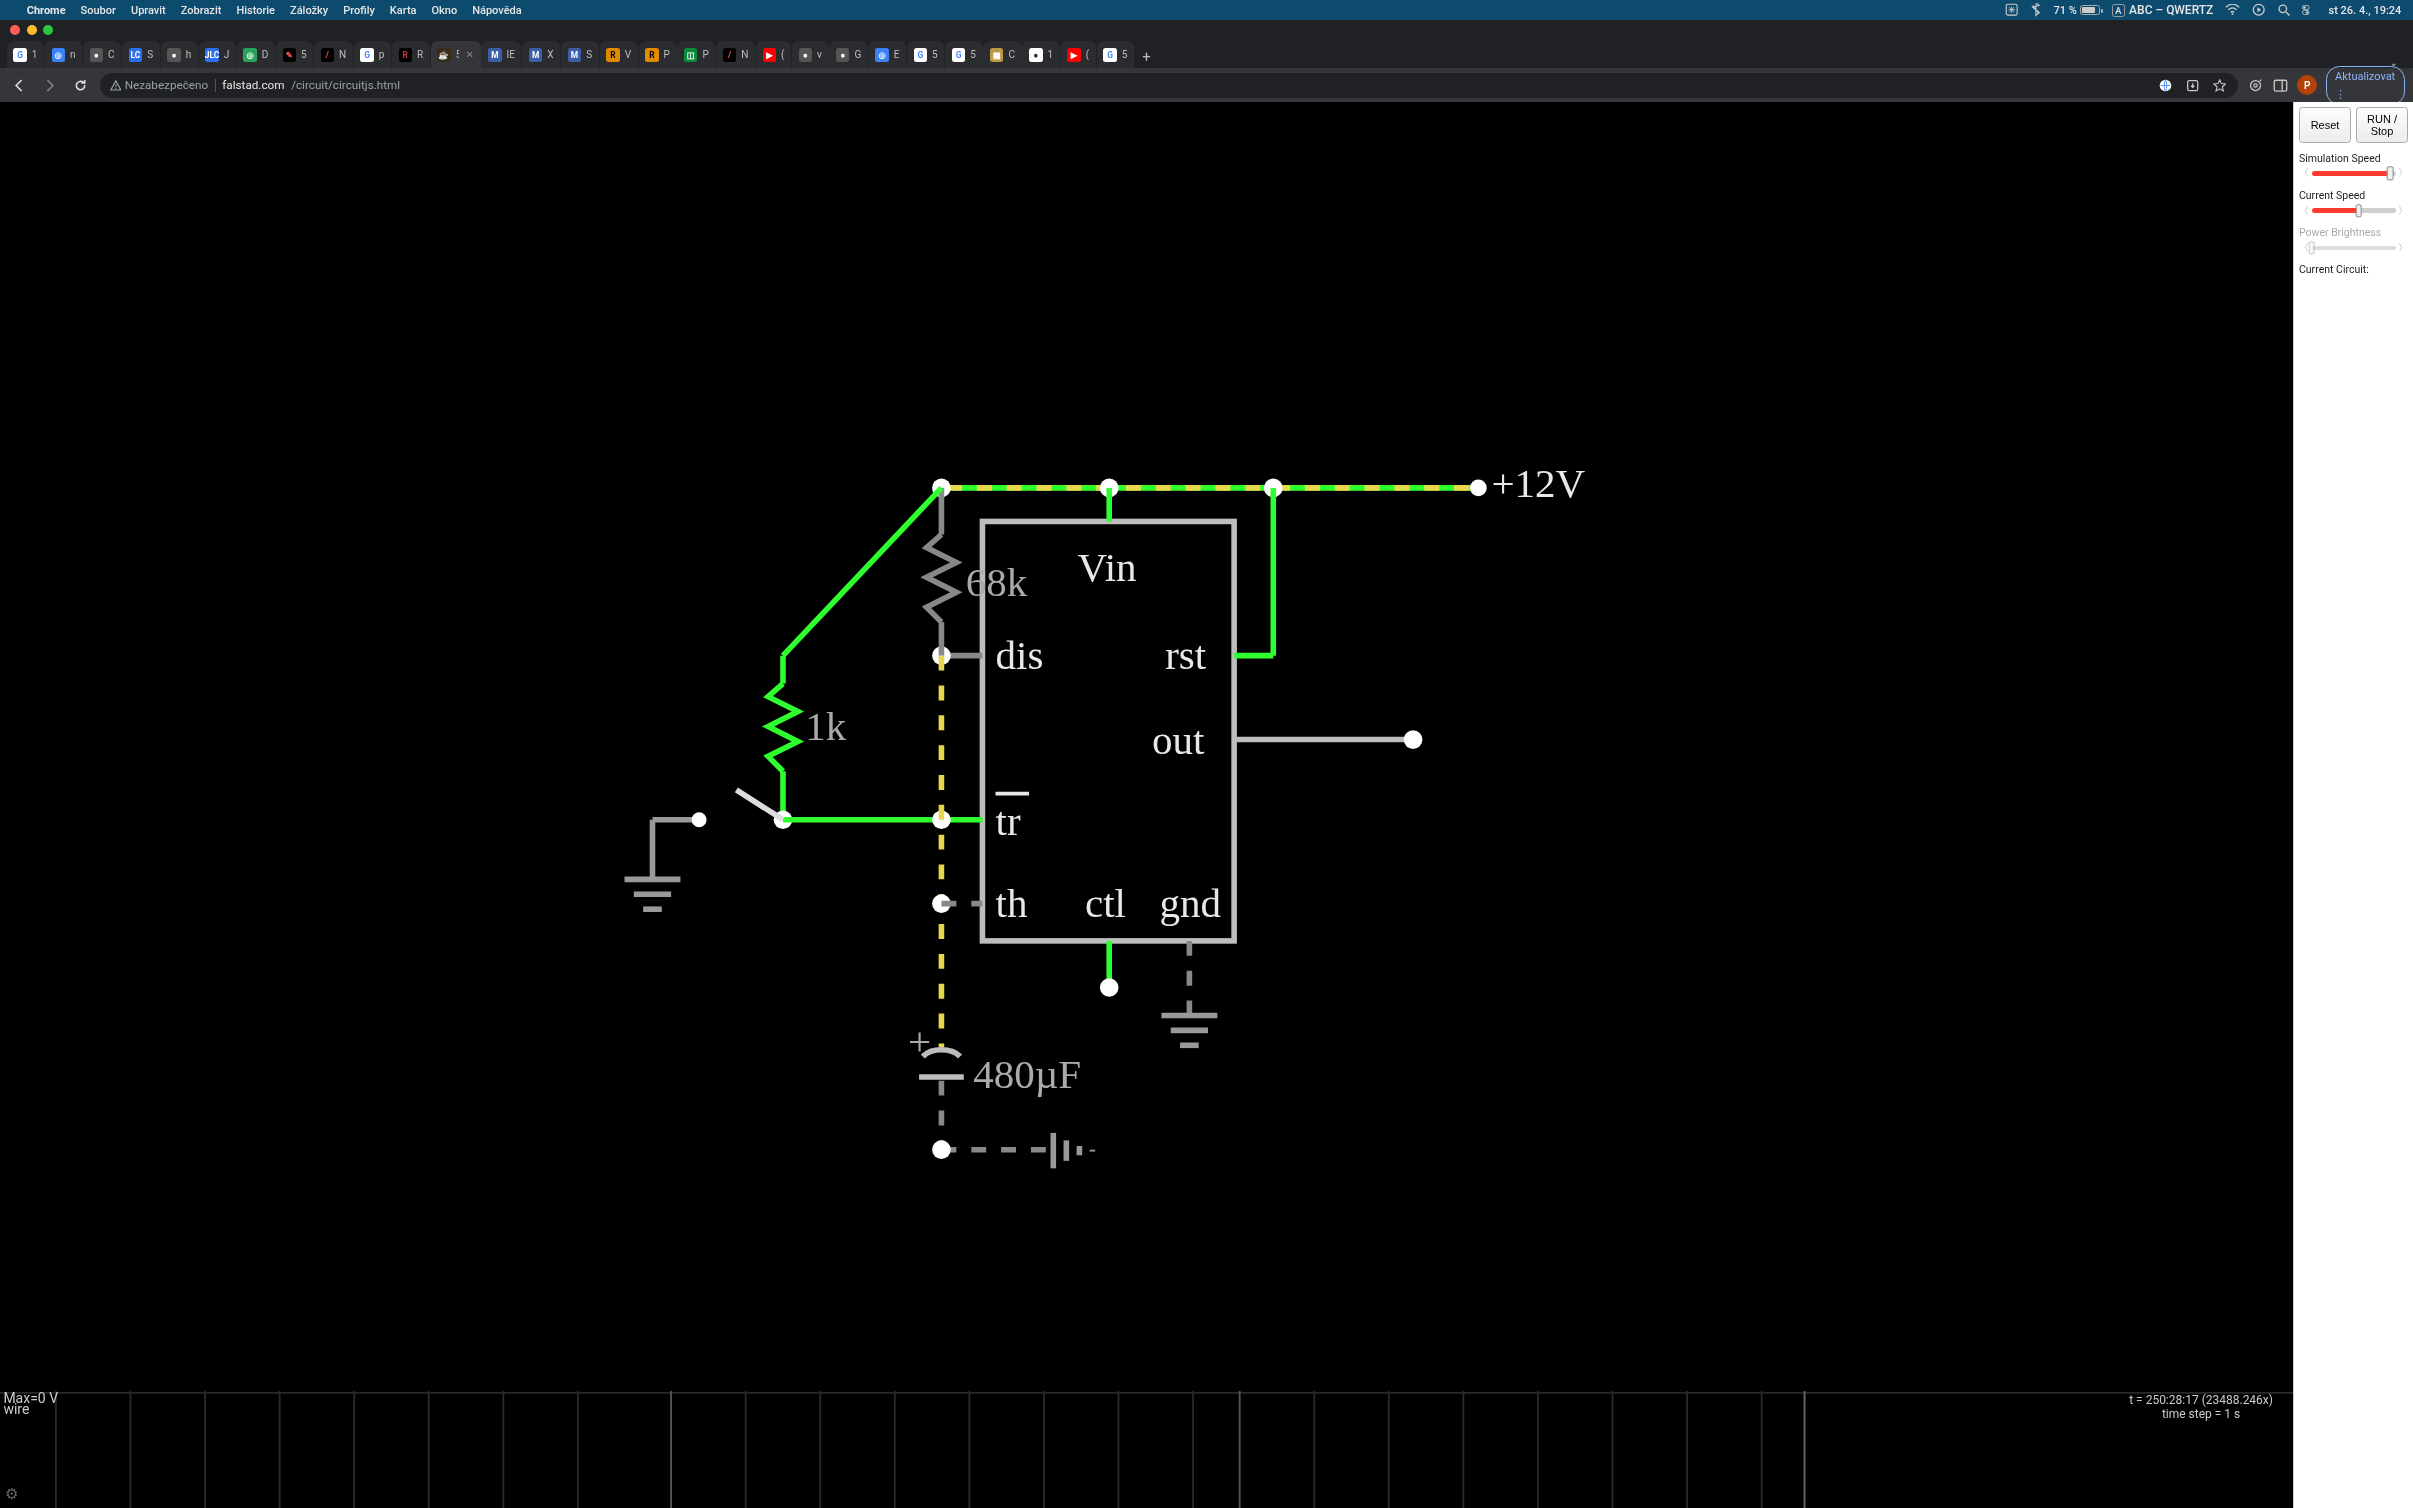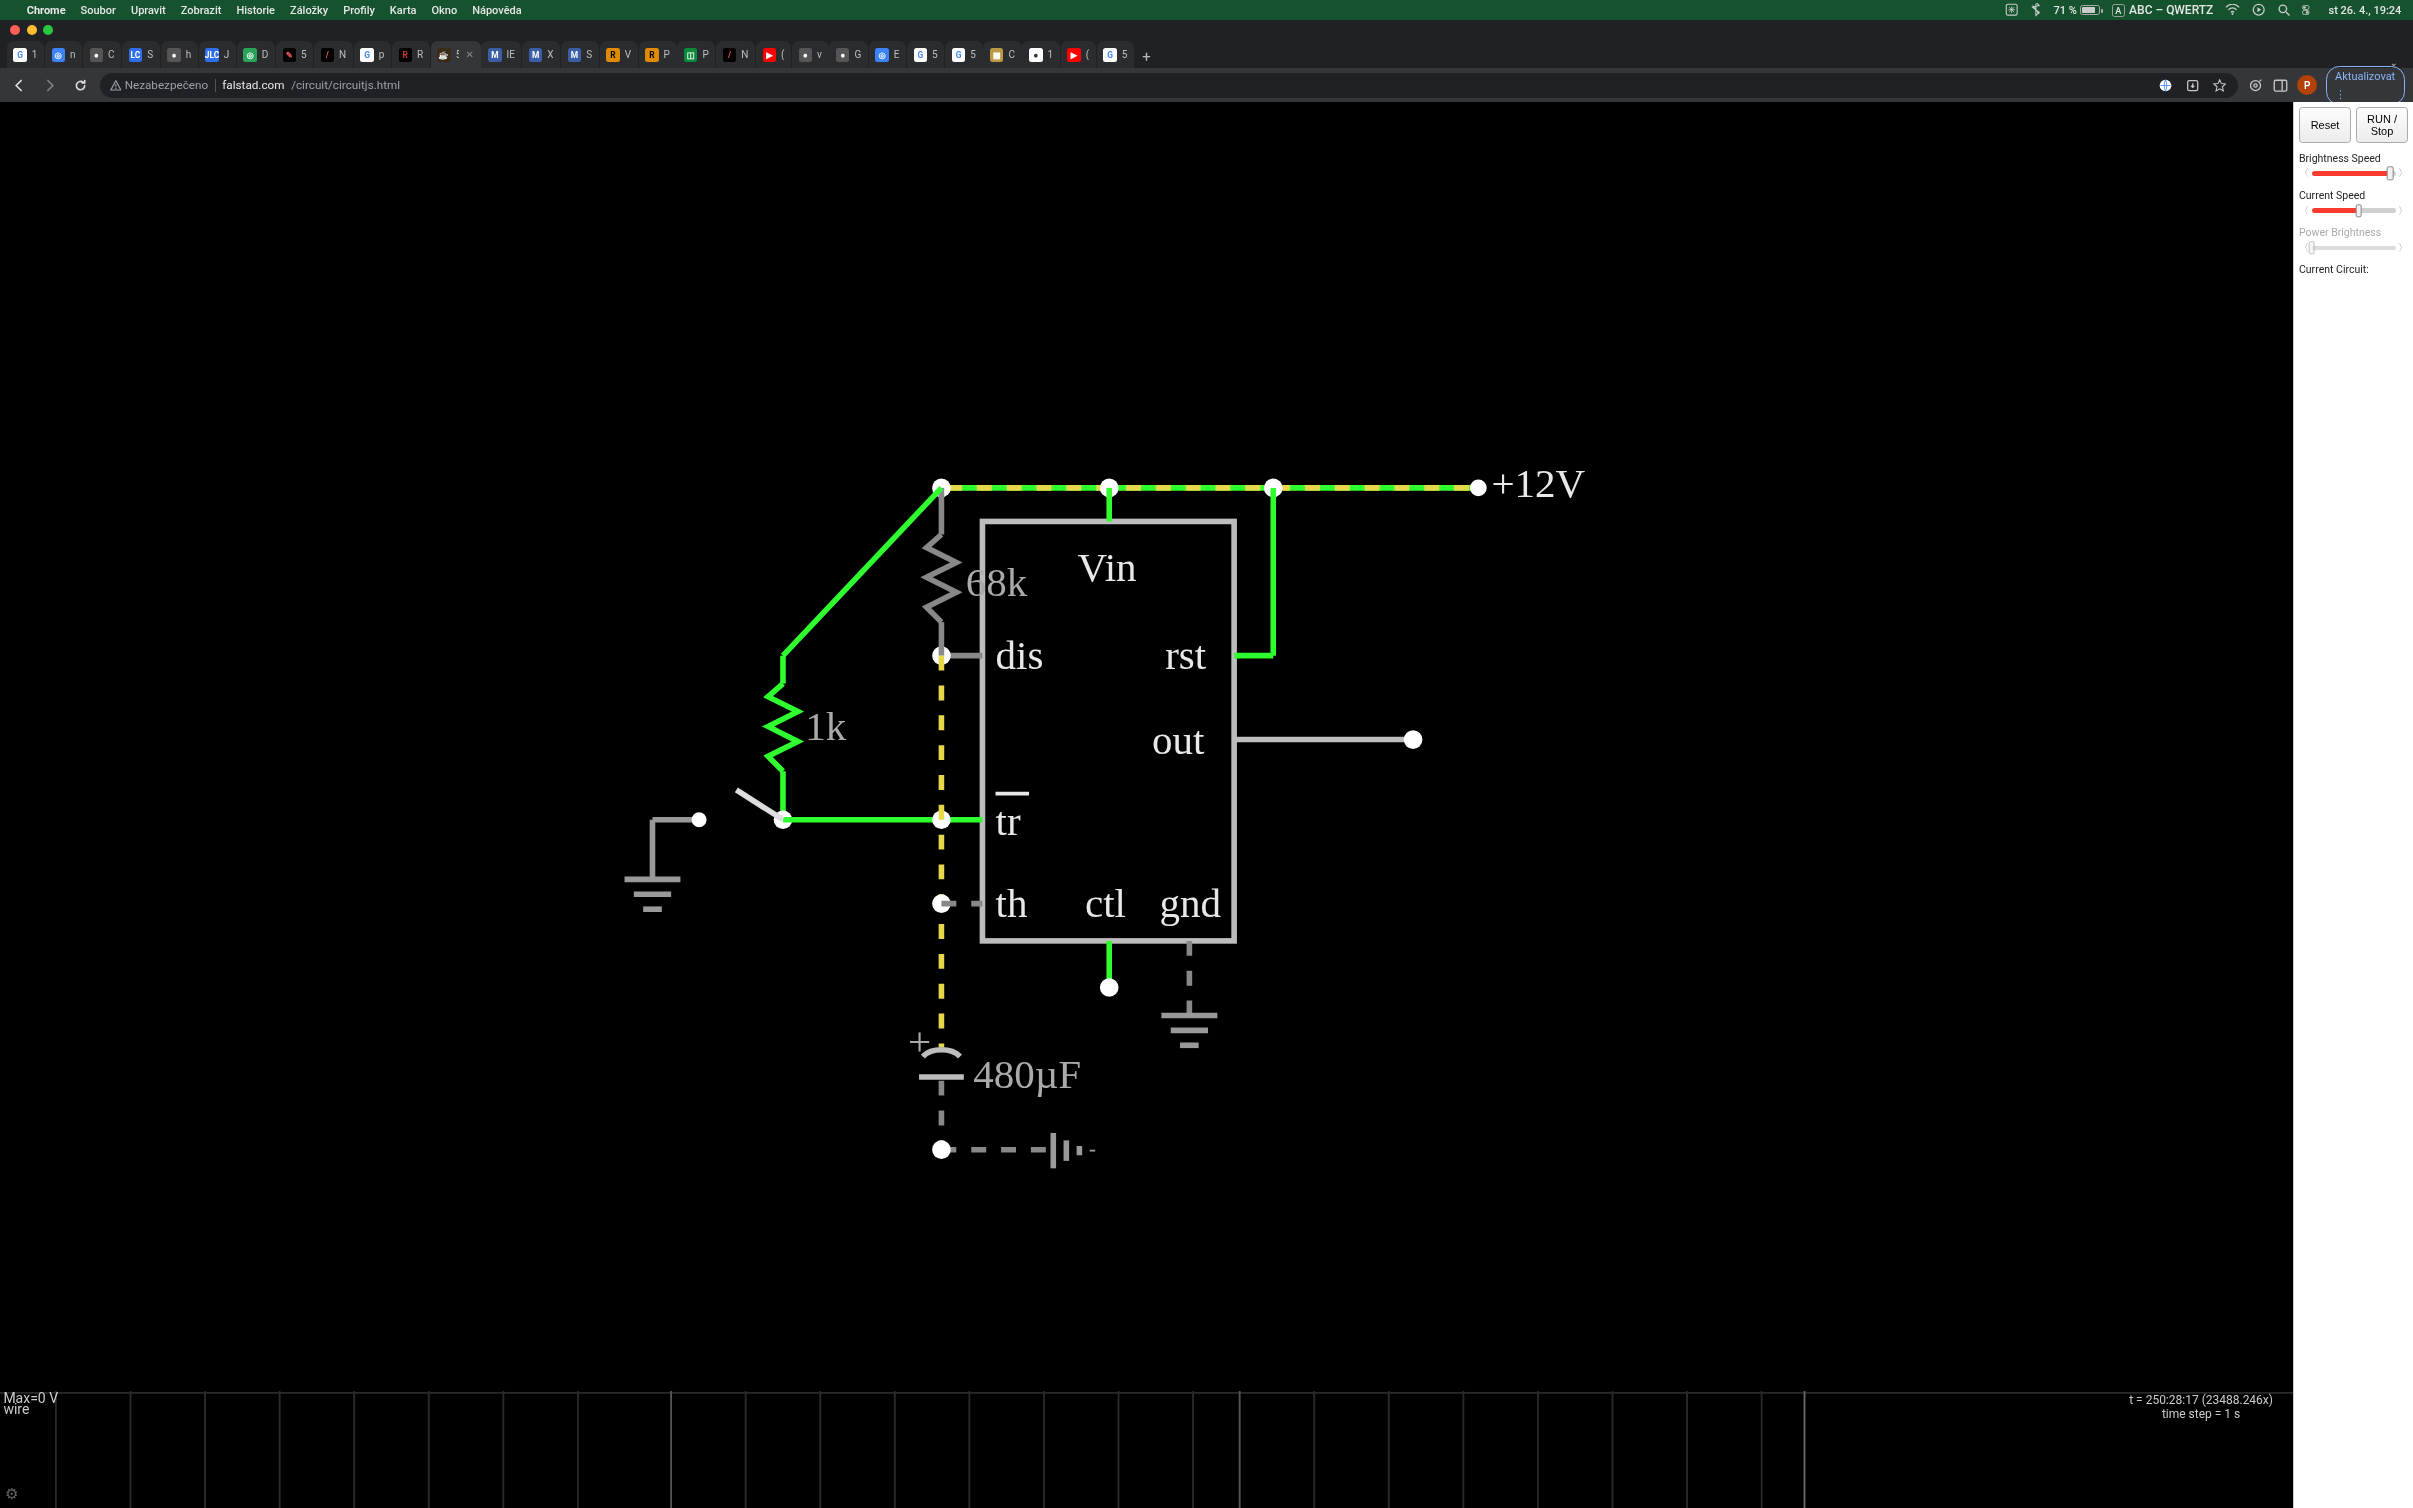--- a/index.html
+++ b/index.html
@@ -1,21 +1,21 @@
 <!DOCTYPE html>
 <html style="font-size:13.4px"><head>
 <meta charset="utf-8">
 <style>
   * { margin: 0; padding: 0; box-sizing: border-box; }
   html, body { width: 100%; height: 100%; font-family: -apple-system, BlinkMacSystemFont, "Segoe UI", Roboto, sans-serif; background: #000; overflow: hidden; }
 
   
   .mac-menubar {
     position: absolute; top: 0; left: 0; right: 0; height: 20px;
-    background: #14532d; color: #e6e6e6; display: flex; align-items: center;
+    background: #0c4a6e; color: #e6e6e6; display: flex; align-items: center;
     padding: 0 11.7px; font-size: 11px; font-weight: 500; gap: 15px; z-index: 100;
   }
   .mac-menubar .apple { font-size: 11.7px; }
   .mac-menubar .app-name { font-weight: 700; }
   .mac-menubar .menu-item { cursor: pointer; }
   .mac-menubar .right { margin-left: auto; display: flex; align-items: center; gap: 11.7px; }
   .mac-menubar .right .ico { display: inline-flex; align-items: center; }
   .mac-menubar .kb-lang { border: 0.8px solid #9c9c9c; border-radius: 2.5px; padding: 0 2.5px; font-size: 9.2px; }
   .battery { display: inline-flex; align-items: center; gap: 3.4px; }
   .battery-shell { width: 20px; height: 10px; border: 1.1px solid #aaa; border-radius: 2.5px; position: relative; }
@@ -544,21 +544,21 @@
         </div>
       </div>
 
       <div class="sidepanel">
         <div class="btn-row">
           <button>Reset</button>
           <button>RUN / Stop</button>
         </div>
 
         <div class="slider-group">
-          <label>Brightness Speed</label>
+          <label>Simulation Speed</label>
           <div class="slider-row">
             <span class="chev">〈</span>
             <div class="slider-track red" style="--p:94%">
               <div class="slider-thumb" style="left:94%"></div>
             </div>
             <span class="chev">〉</span>
           </div>
         </div>
 
         <div class="slider-group">

